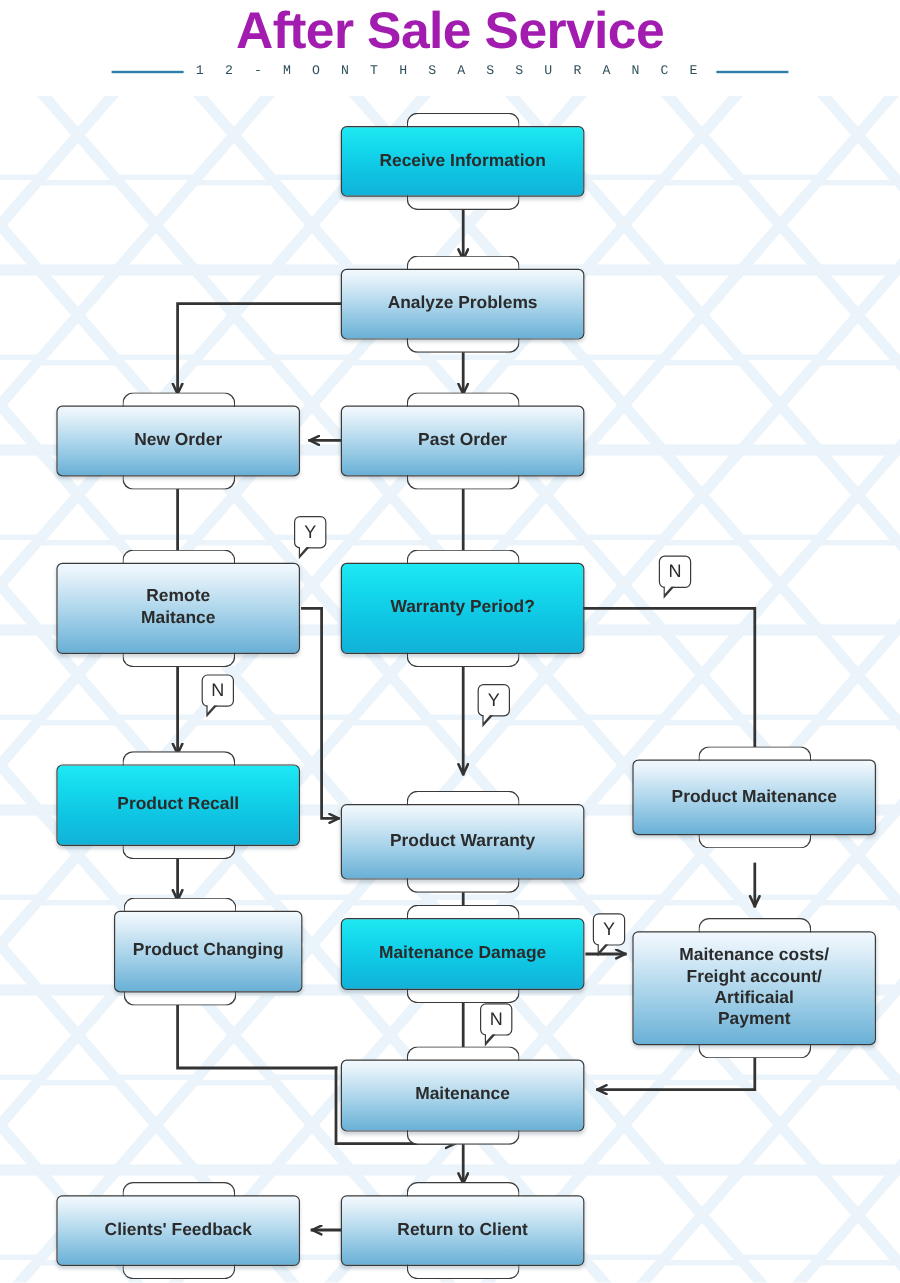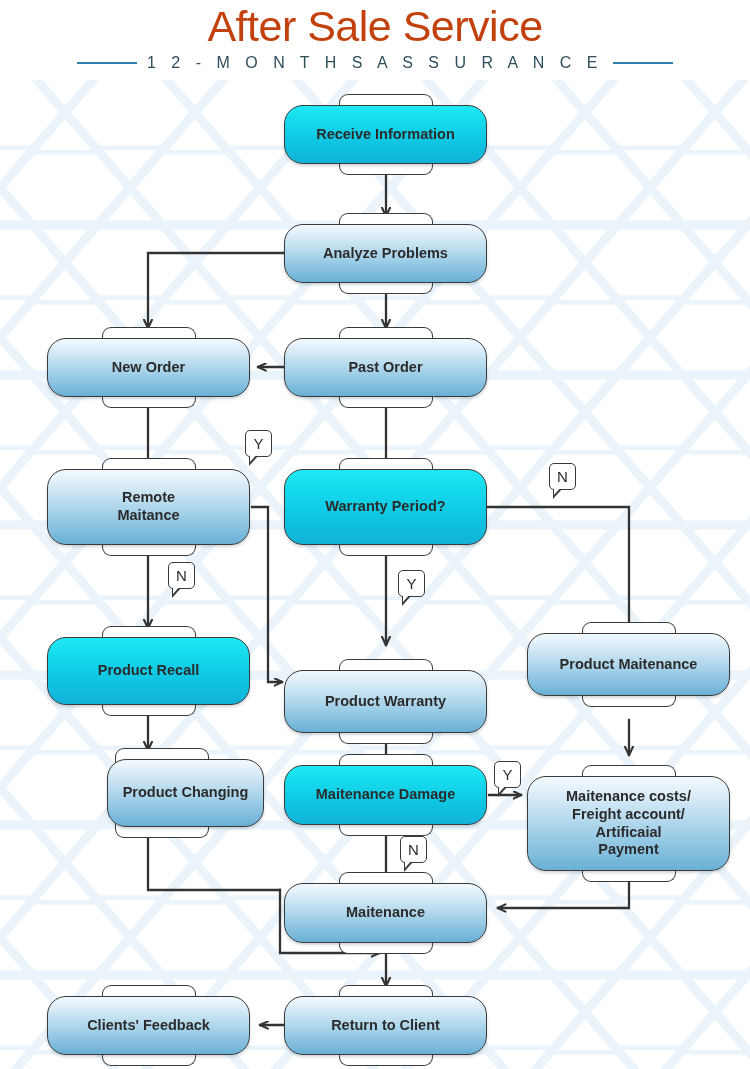--- a/index.html
+++ b/index.html
@@ -31,45 +31,45 @@
     top: 0; left: 0;
     width: 750px;
     height: 88px;
     z-index: 3;
     text-align: center;
   }
   #page-title {
     margin: 0;
     padding-top: 4px;
     font-size: 43px;
-    font-weight: normal;
+    font-weight: bold;
     letter-spacing: -0.5px;
-    color: #c2410c;
+    color: #a21caf;
     font-family: "Liberation Sans", sans-serif;
     line-height: 1.05;
   }
   #subtitle-row {
     display: flex;
     align-items: center;
     justify-content: center;
     gap: 10px;
     margin-top: 5px;
   }
   .sub-rule {
     display: block;
     width: 60px;
     height: 2px;
     background: #2b7fa8;
   }
   #subtitle-text {
-    font-size: 16px;
+    font-size: 11px;
     letter-spacing: 5.5px;
     color: #2f4f5c;
     font-weight: normal;
-    font-family: Liberation Sans, sans-serif;
+    font-family: Liberation Mono, monospace;
     white-space: nowrap;
   }
 
   
   #connectors {
     position: absolute;
     top: 0; left: 0;
     width: 750px;
     height: 1069px;
     z-index: 1;
@@ -102,21 +102,21 @@
     bottom: -11px;
     border-radius: 0 0 9px 9px;
     border-top: none;
   }
   .node .body {
     position: relative;
     z-index: 1;
     width: 100%;
     height: 100%;
     border: 1.6px solid #3a3a3a;
-    border-radius: 19px;
+    border-radius: 5px;
     display: flex;
     align-items: center;
     justify-content: center;
     text-align: center;
     box-sizing: border-box;
     color: #2b2b2b;
     font-size: 14.5px;
     font-weight: bold;
     line-height: 1.22;
     padding: 2px 6px;
@@ -300,21 +300,21 @@
   <span class="tab tab-bottom"></span>
   <div class="body">Product Warranty</div>
 </div>
 
 <div class="node blue" style="left:527px; top:617px; width:203px; height:63px;margin-top:16px;">
   <span class="tab tab-top"></span>
   <span class="tab tab-bottom"></span>
   <div class="body">Product Maitenance</div>
 </div>
 
-<div class="node blue" style="left:59px; top:759px; width:205px; height:68px;padding-left:48px;">
+<div class="node blue" style="left:47px; top:759px; width:205px; height:68px;padding-left:48px;">
   <span class="tab tab-top"></span>
   <span class="tab tab-bottom"></span>
   <div class="body">Product Changing</div>
 </div>
 
 <div class="node cyan" style="left:284px; top:765px; width:203px; height:60px;">
   <span class="tab tab-top"></span>
   <span class="tab tab-bottom"></span>
   <div class="body">Maitenance Damage</div>
 </div>

